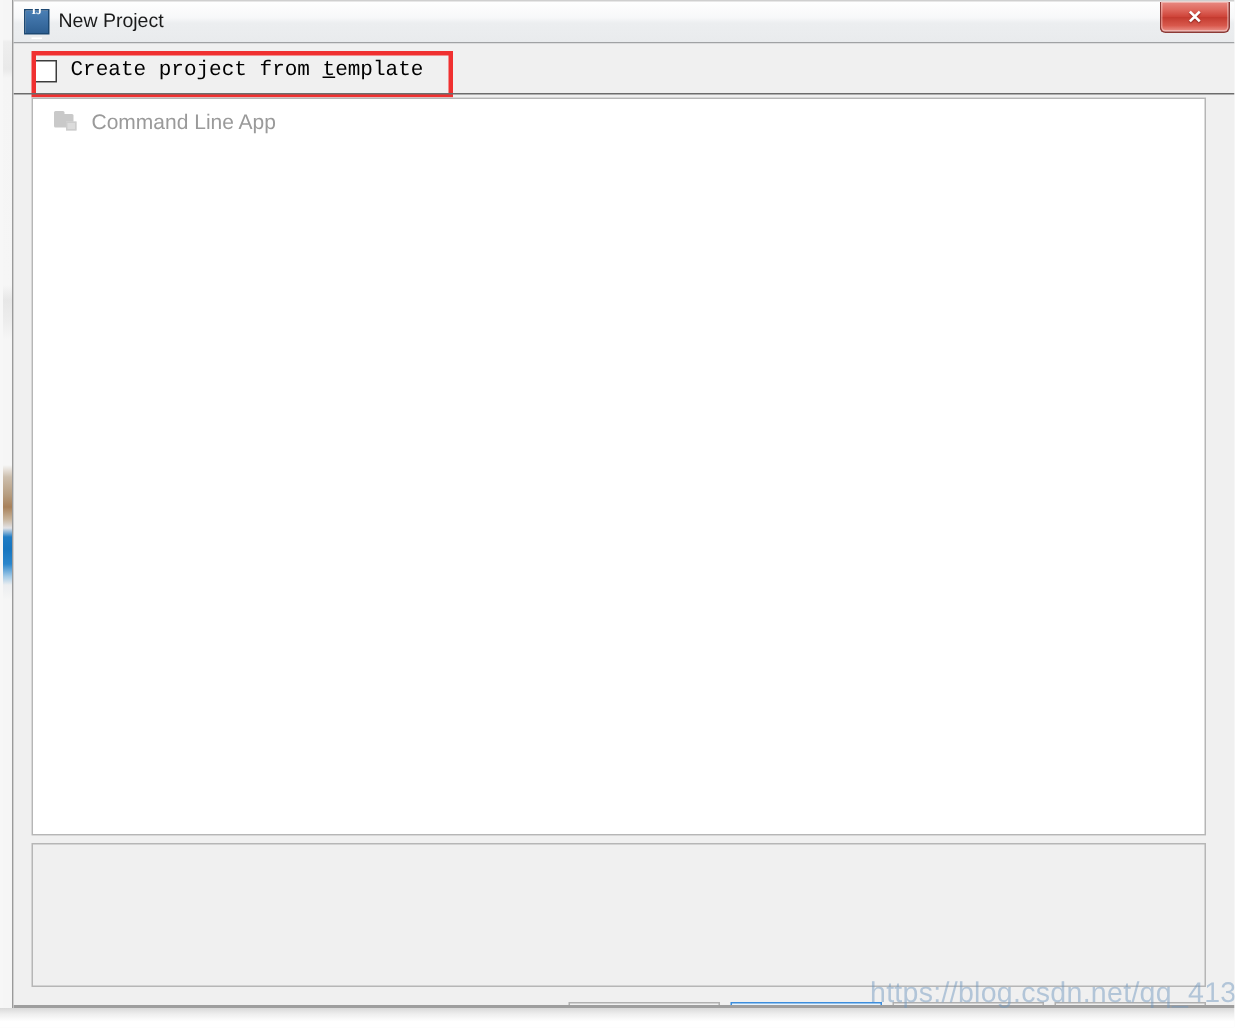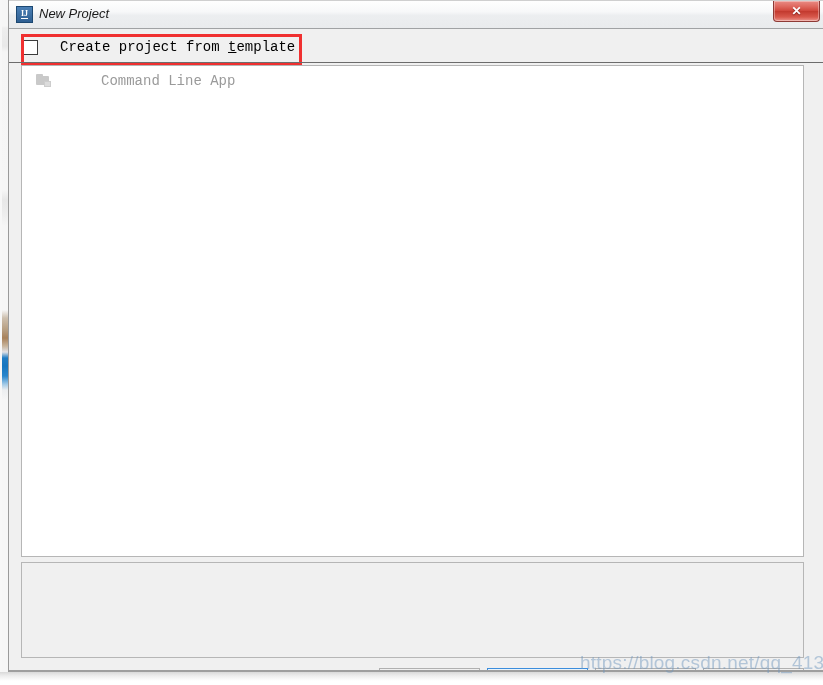--- a/index.html
+++ b/index.html
@@ -98,30 +98,29 @@
     justify-content: center;
   }
   #app-icon .ij-text {
     color: #ffffff;
     font-size: 8px;
     font-weight: bold;
     font-family: "Liberation Serif", serif;
     line-height: 8px;
     letter-spacing: 0px;
     border-bottom: 1.5px solid #ffffff;
-    padding-bottom: 0;
+    padding-bottom: 14px;
   }
   #window-title {
     position: absolute;
     left: 30px; top: 6px;
     font-size: 13px;
     color: #1a1a1a;
     font-family: "Liberation Sans", sans-serif;
     white-space: nowrap;
-    font-style: italic;
   }
 
   
   #close-button {
     position: absolute;
     right: 4px; top: 1px;
     width: 47px; height: 21px;
     border-radius: 0 0 4px 4px;
     border: 1px solid #8d3a36;
     border-top: none;
@@ -165,21 +164,21 @@
     align-items: center;
   }
   #template-checkbox {
     width: 15px; height: 15px;
     background: #ffffff;
     border: 1px solid #3c3c3c;
     box-sizing: border-box;
     flex: 0 0 auto;
   }
   #checkbox-label {
-    margin-left: 22px;
+    margin-left: 9px;
     font-family: "Liberation Mono", monospace;
     font-size: 14px;
     color: #000000;
     white-space: nowrap;
   }
   #checkbox-label .mnemonic {
     text-decoration: underline;
   }
 
   
@@ -239,25 +238,24 @@
   }
   .folder-icon .corner {
     position: absolute;
     left: 8px; top: 7px;
     width: 7px; height: 6px;
     background: #dcdcdc;
     border: 1px solid #cdcdcd;
     box-sizing: border-box;
   }
   .template-label {
-    font-family: Liberation Mono, monospace;
+    font-family: Liberation Sans, sans-serif;
     font-size: 14px;
     color: #9a9a9a;
     white-space: nowrap;
-    margin-left: 40px;
   }
 
   
   #settings-panel {
     position: absolute;
     left: 12px; top: 533px;
     width: 783px; height: 96px;
     background: #f0f0f0;
     border: 1px solid #b6b6b6;
     box-sizing: border-box;

